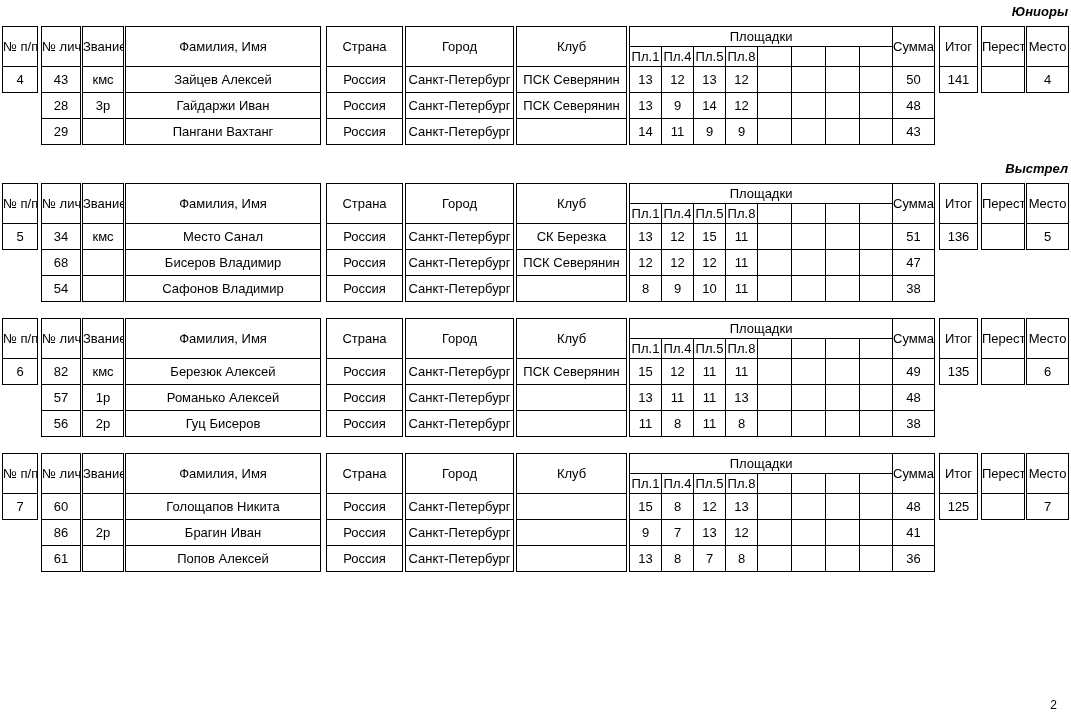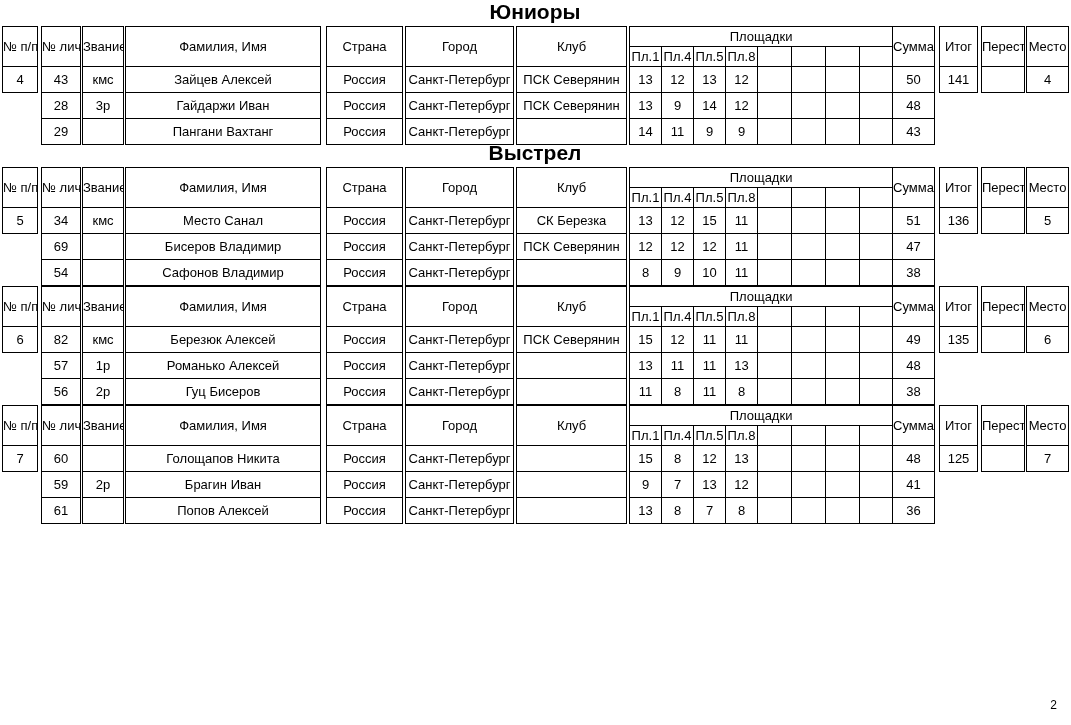--- a/index.html
+++ b/index.html
@@ -1,21 +1,21 @@
 <!DOCTYPE html>
 <html><head>
 <meta charset="utf-8">
 <style>
   html,body { margin:0; padding:0; background:#ffffff; }
   body { font-family:"Liberation Sans", sans-serif; color:#000; }
   .page { position:relative; width:1071px; height:725px; background:#fff; overflow:hidden; }
   .wrap { padding:4px 0 0 2px; }
   section.block { width:1066px; }
-  section.block + section.block { margin-top:0; }
-  .title { margin:0 0 6px 0; font-size:21px; line-height:16px; font-weight:bold; text-align:center; }
+  section.block + section.block { margin-top:16px; }
+  .title { margin:0 0 6px 0; font-size:13px; line-height:16px; font-weight:bold; text-align:right;font-style:italic; }
   table.results { border-collapse:collapse; table-layout:fixed; width:1066px; }
   table.results td { padding:0; font-size:13px; vertical-align:middle; overflow:hidden;
                      white-space:nowrap; text-align:center; }
   td.b { border:1px solid #000; }
   td.sp { border:none; }
   tr.hA { height:20px; }
   tr.hB { height:20px; }
   tr.row { height:26px; }
   td.l { text-align:left; padding-left:7px; }
   td.two { white-space:pre-line; line-height:14px; }
@@ -302,21 +302,21 @@
     <td class="b total-cell">136</td>
     <td class="sp"></td>
     <td class="b shootoff-cell"></td>
     <td class="sp"></td>
     <td class="b place-cell">5</td>
   </tr>
 
   <tr class="row cont">
     <td class="b npp-cell"></td>
     <td class="sp"></td>
-    <td class="b">69</td>
+    <td class="b">68</td>
     <td class="sp"></td>
     <td class="b sm"></td>
     <td class="sp"></td>
     <td class="b l">Бисеров Владимир</td>
     <td class="sp"></td>
     <td class="b">Россия</td>
     <td class="sp"></td>
     <td class="b">Санкт-Петербург</td>
     <td class="sp"></td>
     <td class="b">ПСК Северянин</td>
@@ -644,21 +644,21 @@
     <td class="b total-cell">125</td>
     <td class="sp"></td>
     <td class="b shootoff-cell"></td>
     <td class="sp"></td>
     <td class="b place-cell">7</td>
   </tr>
 
   <tr class="row cont">
     <td class="b npp-cell"></td>
     <td class="sp"></td>
-    <td class="b">59</td>
+    <td class="b">86</td>
     <td class="sp"></td>
     <td class="b sm">2р</td>
     <td class="sp"></td>
     <td class="b l">Брагин Иван</td>
     <td class="sp"></td>
     <td class="b">Россия</td>
     <td class="sp"></td>
     <td class="b">Санкт-Петербург</td>
     <td class="sp"></td>
     <td class="b"></td>

